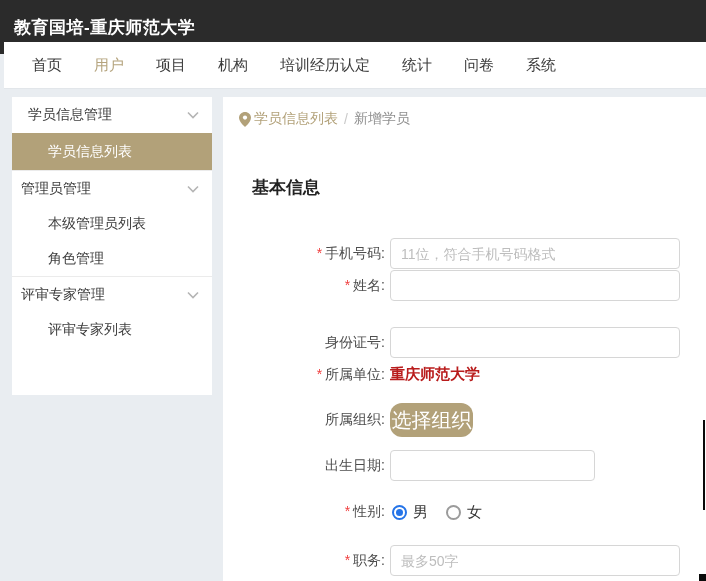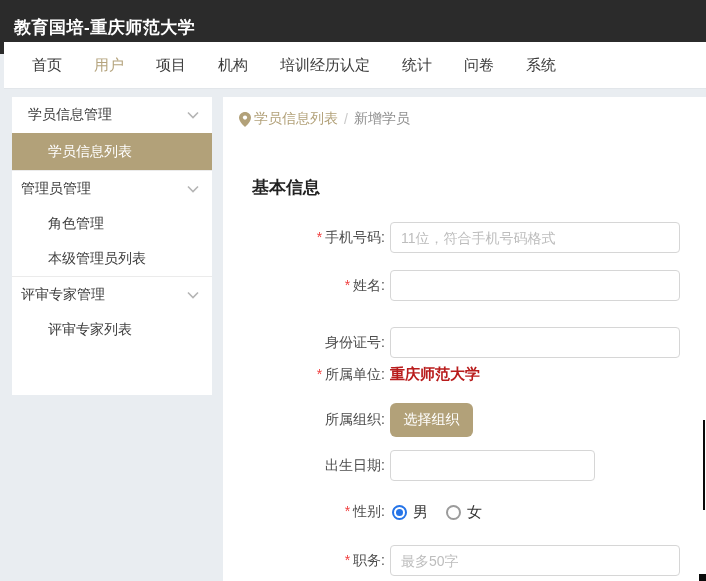--- a/index.html
+++ b/index.html
@@ -37,34 +37,34 @@
   .breadcrumb { position:absolute; top:13px; left:16px; display:flex;
     align-items:center; font-size:14px; }
   .pin { margin-right:3px; display:block; }
   .crumb-link { color:#b2a179; cursor:pointer; }
   .crumb-sep { color:#c9c9c9; margin:0 6px; }
   .crumb-cur { color:#8f8f8f; }
   .section-title { position:absolute; top:79px; left:29px; font-size:17px;
     font-weight:bold; color:#222222; }
 
   .row { position:absolute; left:0; display:flex; align-items:center; height:31px; }
-  .row-phone  { top:125px; } .row-name   { top:173px; } .row-idcard { top:230px; }
+  .row-phone  { top:141px; } .row-name   { top:173px; } .row-idcard { top:230px; }
   .row-unit   { top:262px; } .row-org    { top:306px; height:34px; }
   .row-birth  { top:353px; } .row-gender { top:400px; height:30px; }
   .row-duty   { top:448px; }
   .lbl { width:162px; text-align:right; font-size:14px; color:#4d4d4d; flex:none; }
   .req { color:#f03e3e; margin-right:3px; }
   .txt { margin-left:5px; width:290px; height:31px; border:1px solid #d6d6d6;
     border-radius:4px; padding:0 10px; font-size:14px; color:#333333;
     font-family:inherit; background:#fff; outline:none; }
   .txt::placeholder { color:#bdbdbd; }
   .txt.short { width:205px; }
   .unit-value { margin-left:5px; font-size:15px; font-weight:bold; color:#b91c1c; }
   .btn { margin-left:5px; width:83px; height:34px; background:#b2a179;
-    color:#ffffff; border:none; border-radius:6px; font-size:14px;
+    color:#ffffff; border:none; border-radius:12px; font-size:20px;
     font-family:inherit; cursor:pointer; }
   .radio-group { display:flex; align-items:center; margin-left:7px; gap:18px; }
   .radio-opt { display:flex; align-items:center; gap:6px; font-size:15px;
     color:#333333; cursor:pointer; }
   .rc { width:15px; height:15px; border-radius:50%; display:flex;
     align-items:center; justify-content:center; }
   .rc.sel { border:2px solid #2574e8; }
   .rc.sel .dot { width:7px; height:7px; border-radius:50%; background:#2574e8; }
   .rc.unsel { border:2px solid #9b9b9b; }
 
@@ -104,24 +104,24 @@
     <div class="side-sub selected">
       <span>学员信息列表</span>
     </div>
     <div class="side-header bordered">
       <span>管理员管理</span>
       <svg class="chev" width="12" height="8" viewBox="0 0 12 8">
           <polyline points="1,1.5 6,6.5 11,1.5" fill="none" stroke="#b5b5b5" stroke-width="1.6"></polyline>
         </svg>
     </div>
     <div class="side-sub">
+      <span>本级管理员列表</span>
+    </div>
+    <div class="side-sub">
       <span>角色管理</span>
-    </div>
-    <div class="side-sub">
-      <span>本级管理员列表</span>
     </div>
     <div class="side-header bordered">
       <span>评审专家管理</span>
       <svg class="chev" width="12" height="8" viewBox="0 0 12 8">
           <polyline points="1,1.5 6,6.5 11,1.5" fill="none" stroke="#b5b5b5" stroke-width="1.6"></polyline>
         </svg>
     </div>
     <div class="side-sub">
       <span>评审专家列表</span>
     </div>

